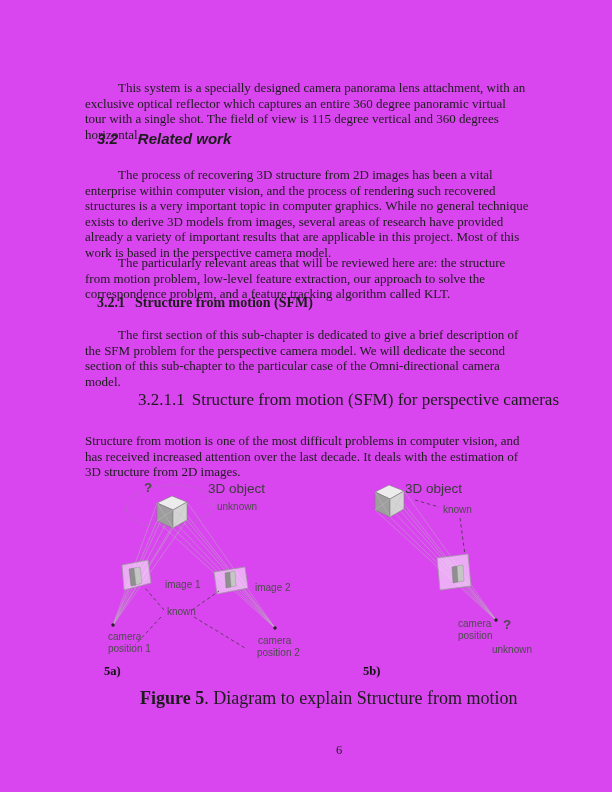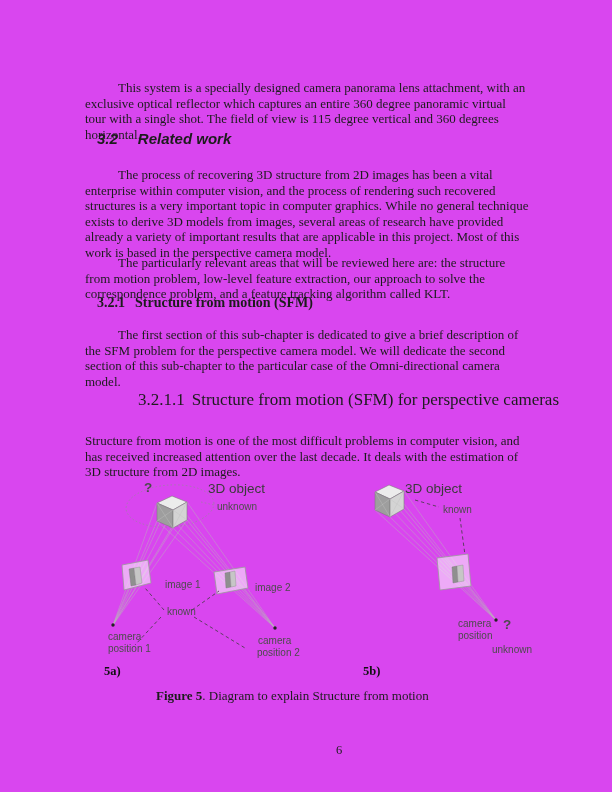--- a/index.html
+++ b/index.html
@@ -24,21 +24,21 @@
     font-weight:700; font-size:14px;
   }
   .hd-sfm .num { margin-right:10px; }
   .hd-persp {
     top:390px; font-family:"Liberation Serif", serif;
     font-weight:400; font-size:17px;padding-left:41px;
   }
   .hd-persp .num { margin-right:7px; }
   .figure-svg { position:absolute; left:85px; top:476px; }
   .caption {
-    position:absolute; left:156px; top:688px; font-size:13px;text-align:center;
+    position:absolute; left:140px; top:688px; font-size:18px;text-align:center;
   }
   .caption .cap-bold { font-weight:700; }
   .page-number {
     position:absolute; left:326px; top:743px; width:26px;
     text-align:center; font-size:12.5px;
   }
   
   .ray  { stroke:#b7b7b7; stroke-width:0.45; }
   .cube-edge { stroke:#7d7d7d; stroke-width:0.6; }
   .cube-diag { stroke:#c2c2c2; stroke-width:0.4; }

